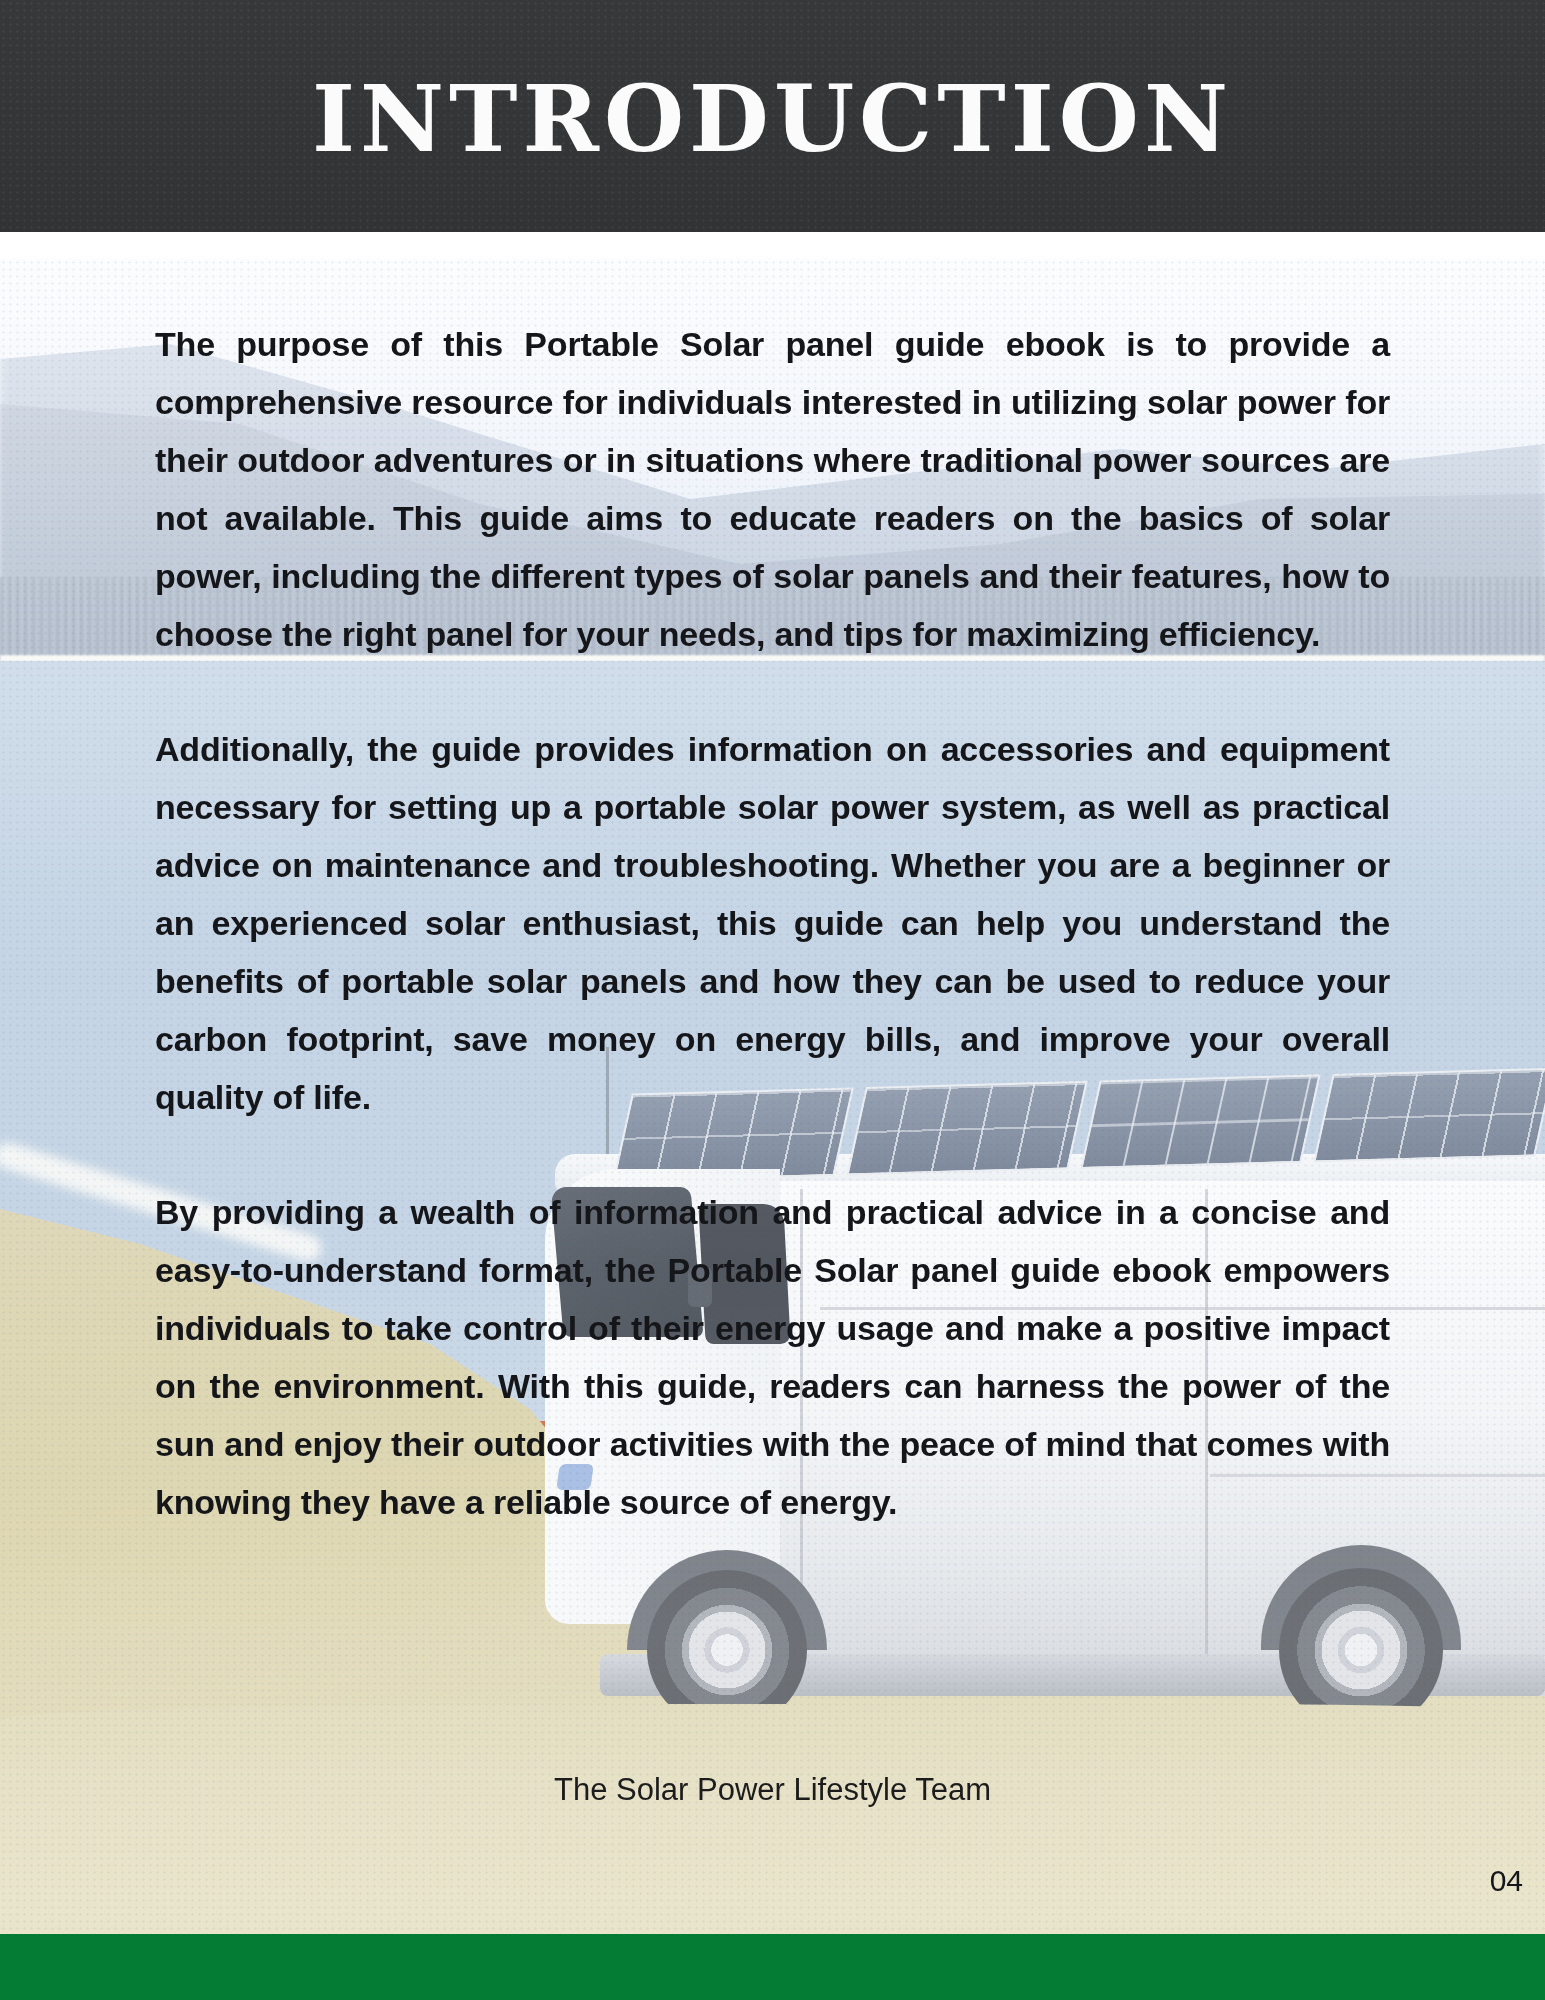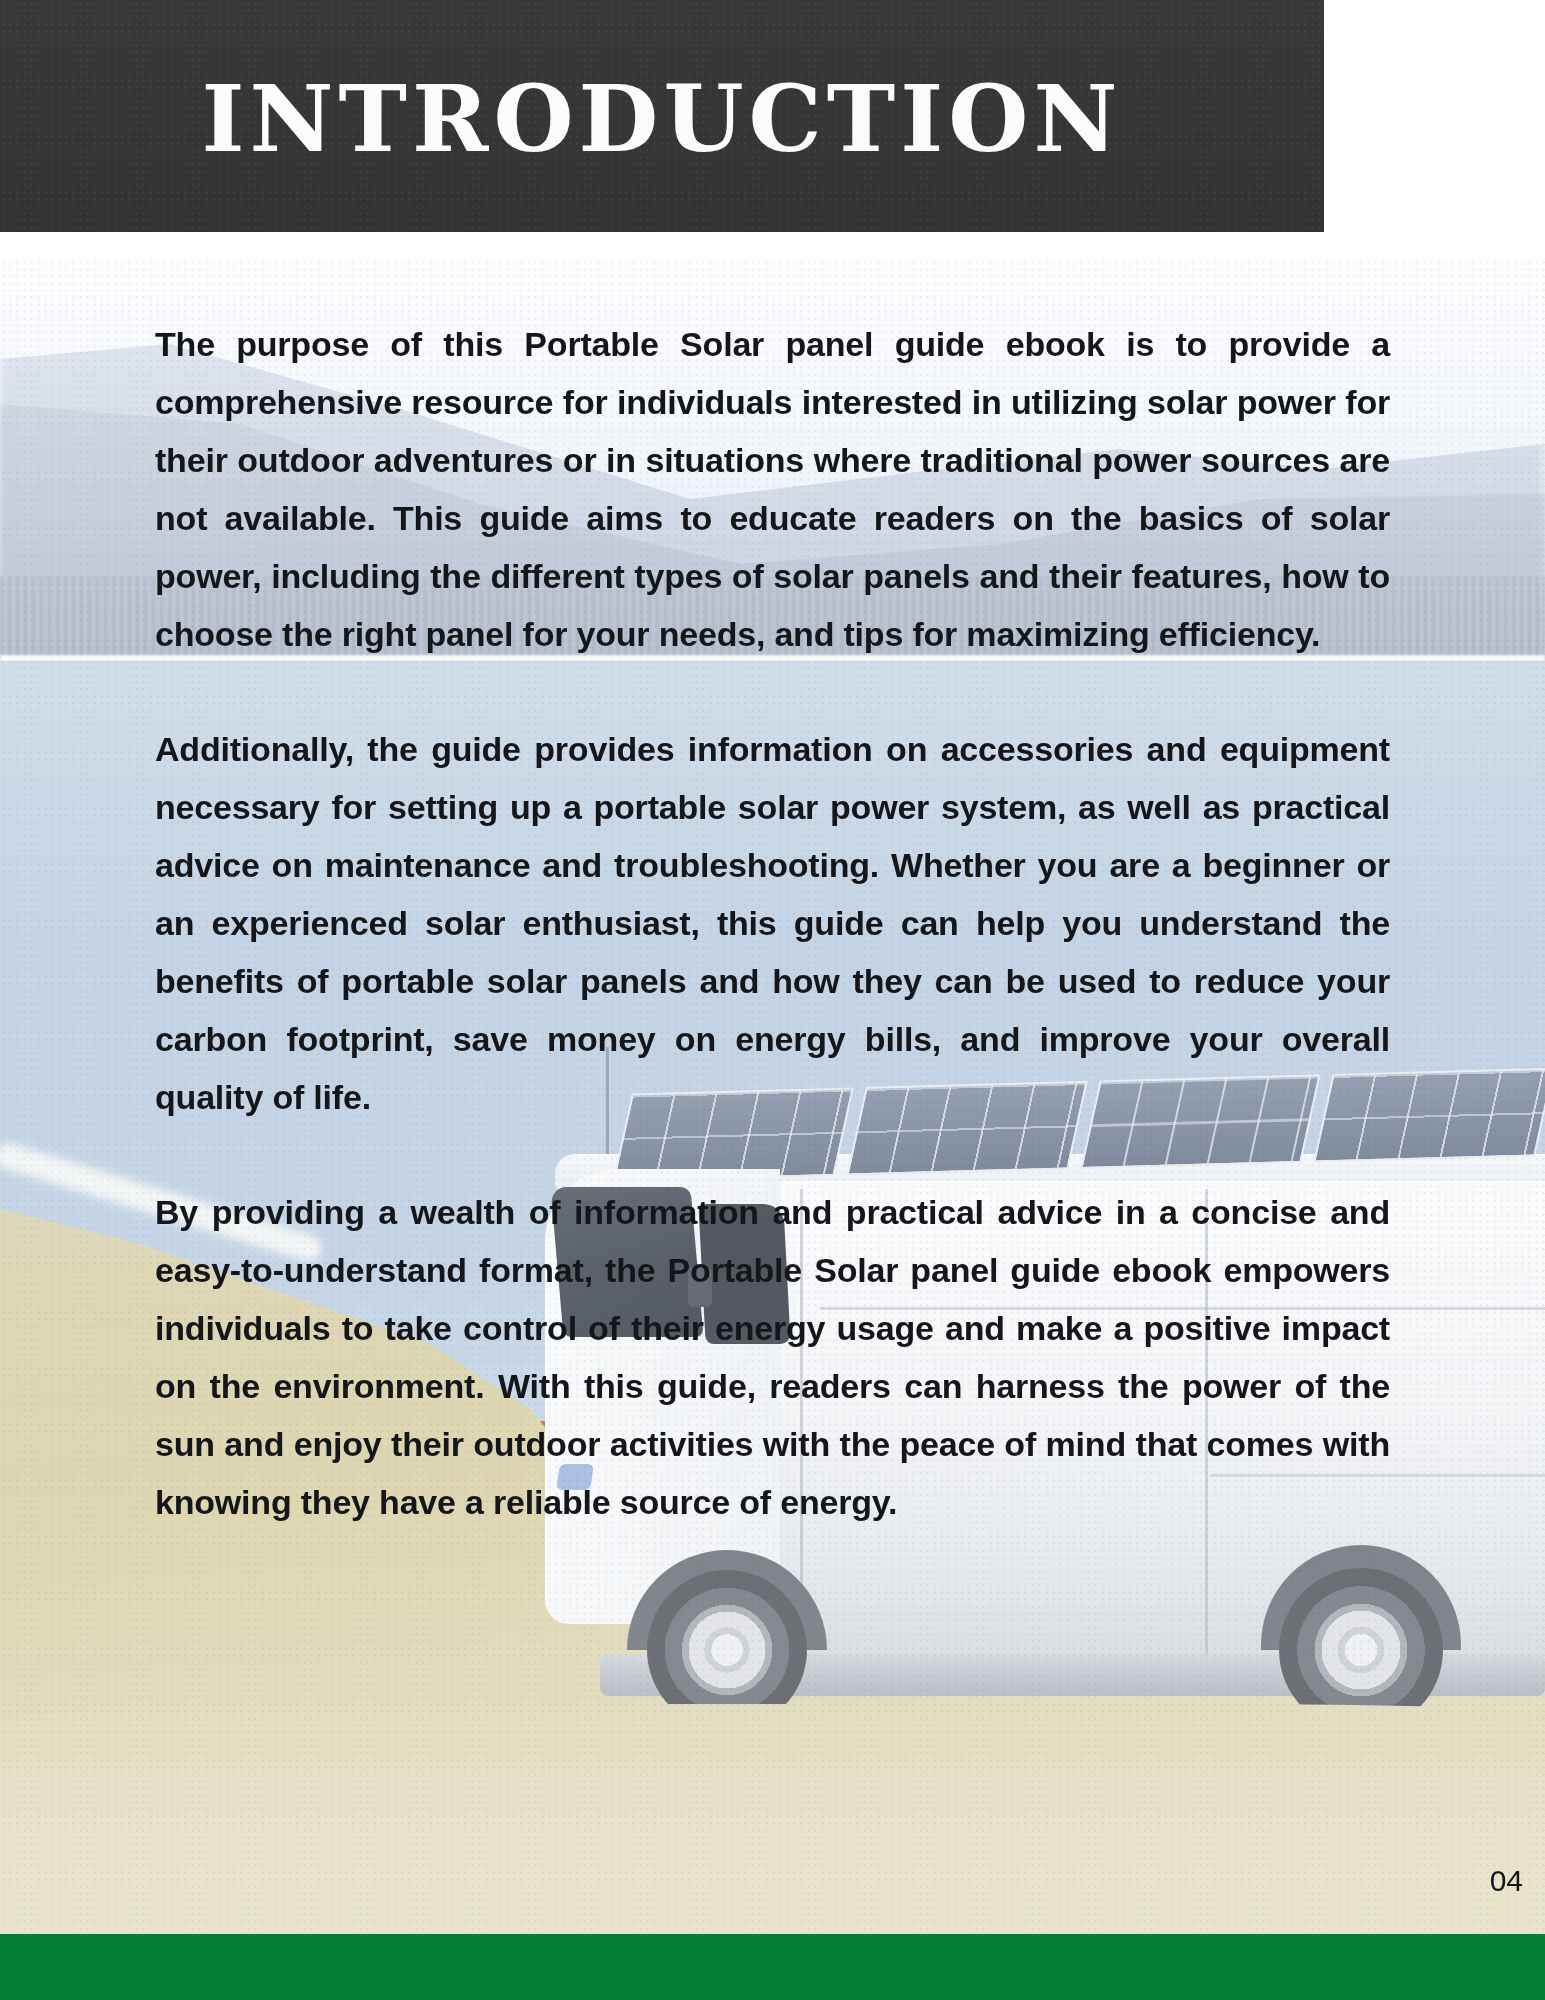--- a/index.html
+++ b/index.html
@@ -10,21 +10,21 @@
     height: 2000px;
     margin: 0 auto;
     overflow: hidden;
     background: #ffffff;
     font-family: "Liberation Sans", sans-serif;
   }
 
   
   .header {
     position: absolute; top: 0; left: 0;
-    width: 1324px; height: 232px;
+    width: 1545px; height: 232px;
     background: linear-gradient(180deg, #373839 0%, #323334 100%);
     display: flex; align-items: center; justify-content: center;
   }
   .header .dots {
     position: absolute; inset: 0;
     background-image: radial-gradient(rgba(255,255,255,0.05) 1px, transparent 1.2px);
     background-size: 7px 7px;
   }
   .page-title {
     position: relative;
@@ -245,18 +245,19 @@
     <div class="grass-foreground"></div>
 
     <div class="photo-wash"></div>
     <div class="halftone"></div>
 
     <div class="body-text">
       <p>The purpose of this Portable Solar panel guide ebook is to provide a comprehensive resource for individuals interested in utilizing solar power for their outdoor adventures or in situations where traditional power sources are not available. This guide aims to educate readers on the basics of solar power, including the different types of solar panels and their features, how to choose the right panel for your needs, and tips for maximizing efficiency.</p>
       <p>Additionally, the guide provides information on accessories and equipment necessary for setting up a portable solar power system, as well as practical advice on maintenance and troubleshooting. Whether you are a beginner or an experienced solar enthusiast, this guide can help you understand the benefits of portable solar panels and how they can be used to reduce your carbon footprint, save money on energy bills, and improve your overall quality of life.</p>
       <p>By providing a wealth of information and practical advice in a concise and easy-to-understand format, the Portable Solar panel guide ebook empowers individuals to take control of their energy usage and make a positive impact on the environment. With this guide, readers can harness the power of the sun and enjoy their outdoor activities with the peace of mind that comes with knowing they have a reliable source of energy.</p>
     </div>
+    <div class="credit">The Solar Power Lifestyle Team</div>
     <div class="page-number">04</div>
   </div>
 
   <footer class="footer"></footer>
 
 </div>
 
 </body></html>

